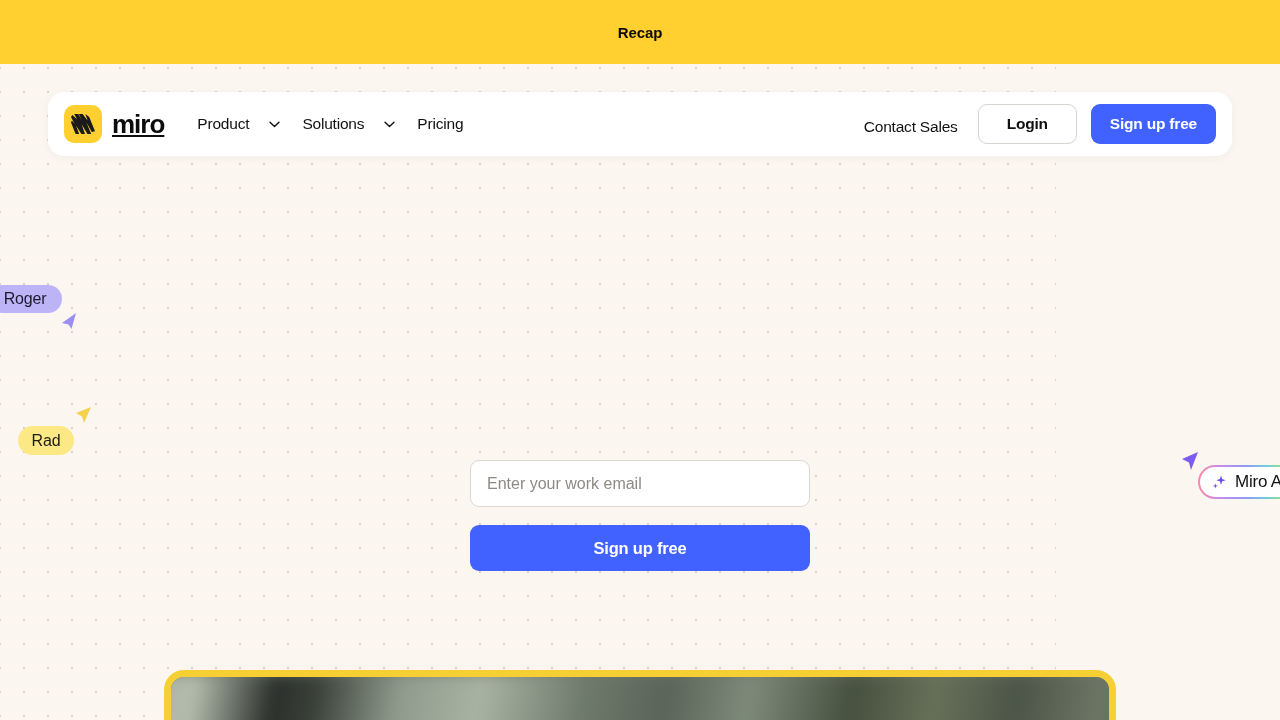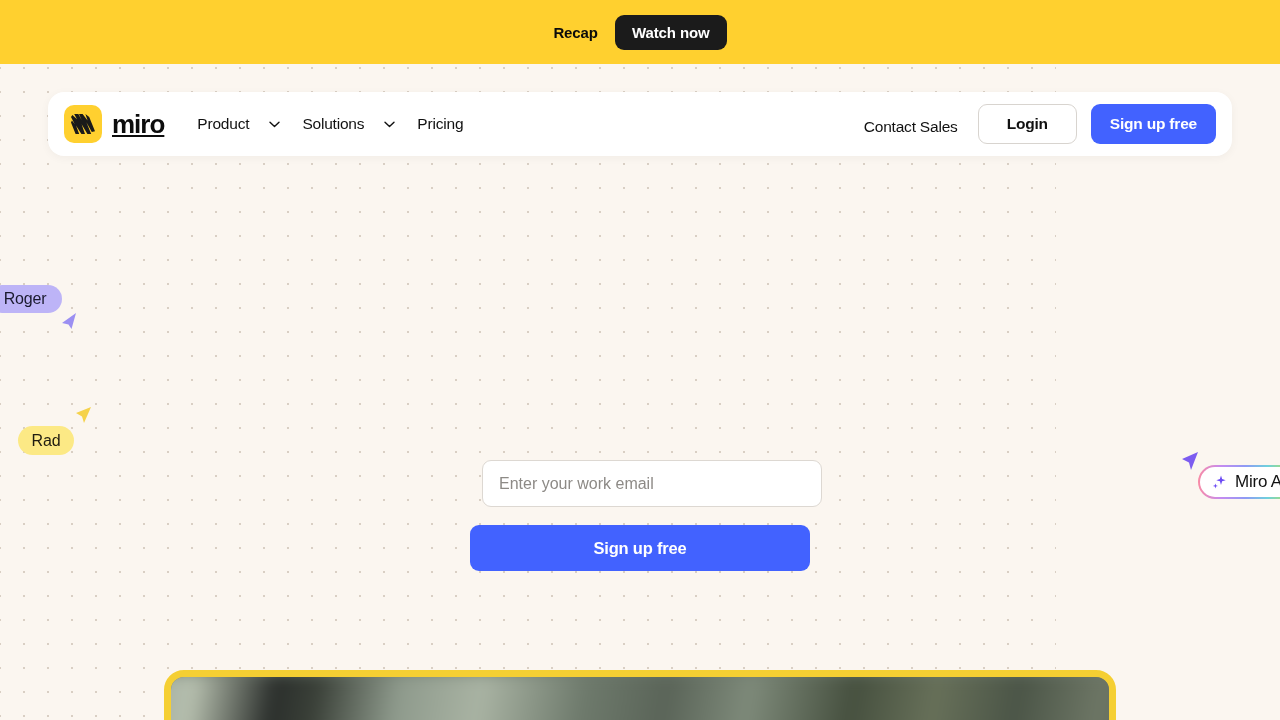--- a/index.html
+++ b/index.html
@@ -87,21 +87,21 @@
     margin:24px auto 0; width:900px;
     font-size:20.5px; line-height:1.47; color:#3c3a38; letter-spacing:-0.2px;
   }
 
   
   .form { position:absolute; top:460px; left:470px; width:340px; z-index:10; }
   .email-input {
     width:340px; height:47px; border-radius:9px;
     border:1px solid #ddd8d2; background:#fff;
     padding:8px 16px; font-size:16px; color:#111;
-    font-family:"Liberation Sans", sans-serif; outline:none;margin-left:12px;
+    font-family:"Liberation Sans", sans-serif; outline:none;
   }
   .email-input::placeholder { color:#8d8a86; }
   .btn-signup-hero {
     margin-top:18px; width:340px; height:46px;
     background:#4262FF; color:#fff; border:none; border-radius:9px;
     font-family:"Liberation Sans", sans-serif;
     font-size:16.5px; font-weight:bold; letter-spacing:-0.2px; cursor:pointer;
   }
 
   
@@ -148,21 +148,20 @@
     transform:scale(1.08);
   }
 </style>
 </head>
 <body>
 
 <div class="page">
 
   <div class="banner">
     <span class="banner-recap">Recap</span>
-    <button class="banner-btn">Watch now</button>
   </div>
 
   <nav class="nav">
 
     <div class="brand">
       <span class="brand-mark">
         <svg width="24" height="20" viewBox="0 0 24 20" aria-hidden="true">
           <path d="M7.4 0 L3.2 0 L6.0 5.2 L1.4 1.0 L0 3.0 L3.6 10.0 L0.9 6.6 L0 8.4 L4.6 20 L8.2 20 L5.0 11.4 L10.4 20 L14.0 20 L10.6 10.2 L16.4 20 L20.2 20 L15.4 8.2 L20.8 18.0 L24 17.2 L18.2 3.0 L14.4 0 L16.6 6.4 L11.6 0 L8.0 0 L10.6 6.0 Z" fill="#1a1a1a"></path>
         </svg>
       </span>

